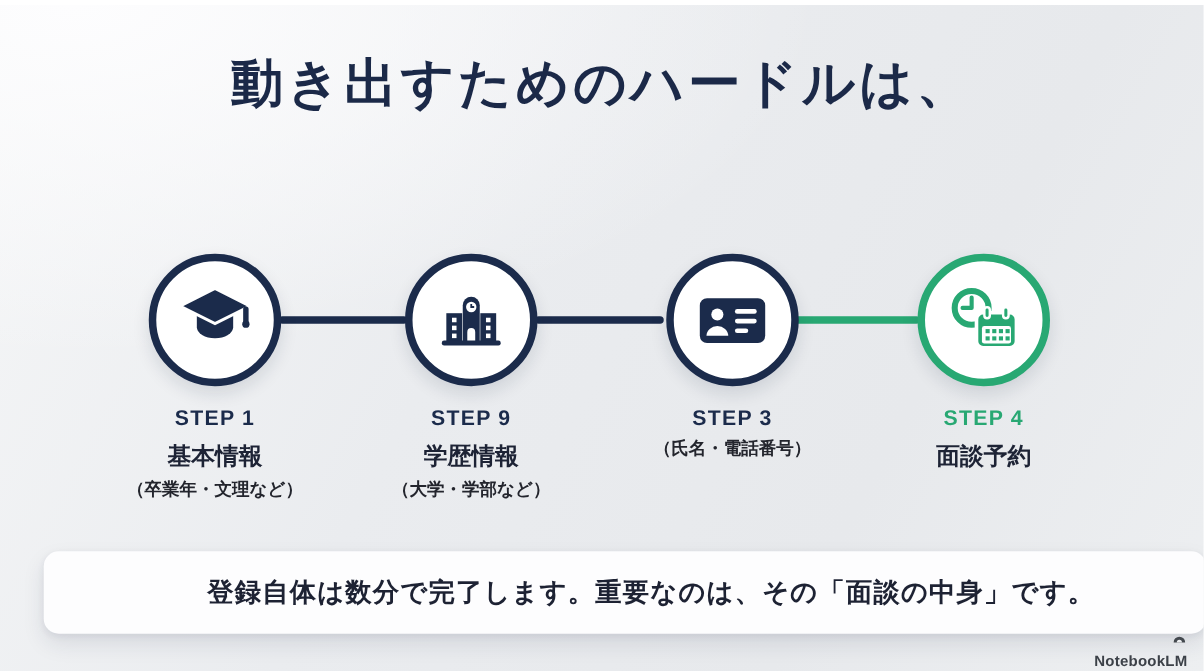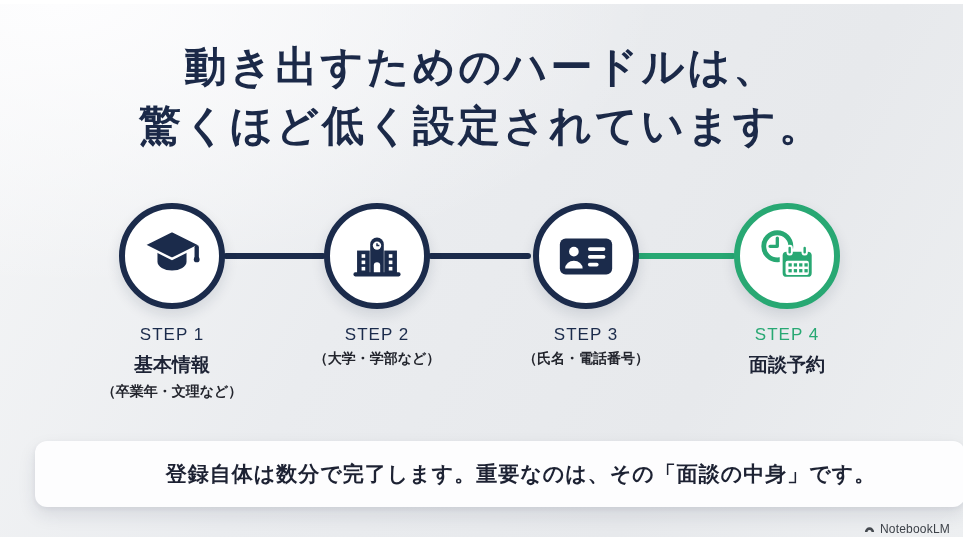--- a/index.html
+++ b/index.html
@@ -17,44 +17,43 @@
   }
   .conn{position:absolute;top:249px;height:6px;background:#1b2b4b;border-radius:3px;}
   .conn.green{background:#28a873;}
   .step{position:absolute;top:199px;width:210px;text-align:center;}
   .circle{
     width:94px;height:94px;margin:0 auto;border:6px solid #1b2b4b;border-radius:50%;
     background:#ffffff;display:flex;align-items:center;justify-content:center;
     box-shadow:0 6px 14px rgba(20,30,60,.12);
   }
   .circle.green{border-color:#28a873;}
-  .step-label{margin-top:16px;font-size:17px;font-weight:400;letter-spacing:1px;color:#1b2b4b;}
+  .step-label{margin-top:16px;font-size:17px;font-weight:700;letter-spacing:1px;color:#1b2b4b;}
   .step-label.green{color:#28a873;}
   .step-title{margin-top:7px;font-size:19px;font-weight:700;color:#1d2335;}
   .step-sub{margin-top:5px;font-size:14px;font-weight:700;color:#23252d;}
   .note-box{
     position:absolute;left:35px;top:437px;width:888px;height:66px;border-radius:12px;
     background:#fdfdfe;box-shadow:0 8px 18px rgba(30,40,70,.10),0 2px 5px rgba(30,40,70,.06);
     display:flex;align-items:center;justify-content:center;padding-left:42px;
   }
   .note-text{font-size:21px;font-weight:700;color:#1d2233;letter-spacing:1px;}
   .brand{
     position:absolute;right:13px;bottom:5px;display:flex;align-items:flex-end;gap:4px;
-    color:#3c4148;font-size:12px;font-weight:400;letter-spacing:.2px;
+    color:#3c4148;font-size:12px;font-weight:700;letter-spacing:.2px;flex-direction:column;
   }
   svg{display:block;}
 </style>
 </head>
 <body>
 
 <div class="stage">
 
   <div class="title">
     <div>動き出すためのハードルは、</div>
-    <div>驚くほど低く設定されています。</div>
   </div>
 
   <div class="conn" style="left:223px;width:103px;"></div>
   <div class="conn" style="left:428px;width:103px;"></div>
   <div class="conn green" style="left:633px;width:103px;"></div>
 
   <div class="step" style="left:67px;">
     <div class="circle">
       <span>
         <svg width="62" height="62" viewBox="0 0 64 64">
@@ -85,21 +84,22 @@
             <rect x="15" y="30" width="4" height="4"></rect>
               <rect x="15" y="37" width="4" height="4"></rect>
               <rect x="15" y="44" width="4" height="4"></rect>
             <rect x="45" y="30" width="4" height="4"></rect>
               <rect x="45" y="37" width="4" height="4"></rect>
               <rect x="45" y="44" width="4" height="4"></rect>
           </g>
         </svg>
       </span>
     </div>
-    <div class="step-label">STEP 2</div>
+    <div class="step-label">STEP 9</div>
+    <div class="step-title">学歴情報</div>
     <div class="step-sub">（大学・学部など）</div>
   </div>
 
   <div class="step" style="left:481px;">
     <div class="circle">
       <span>
         <svg width="62" height="62" viewBox="0 0 64 64">
           <rect x="5" y="14" width="54" height="37" rx="6" fill="#1b2b4b"></rect>
           <circle cx="19.5" cy="27.5" r="5" fill="#ffffff"></circle>
           <path d="M10.5 45 a9 8 0 0 1 18 0 Z" fill="#ffffff"></path>

